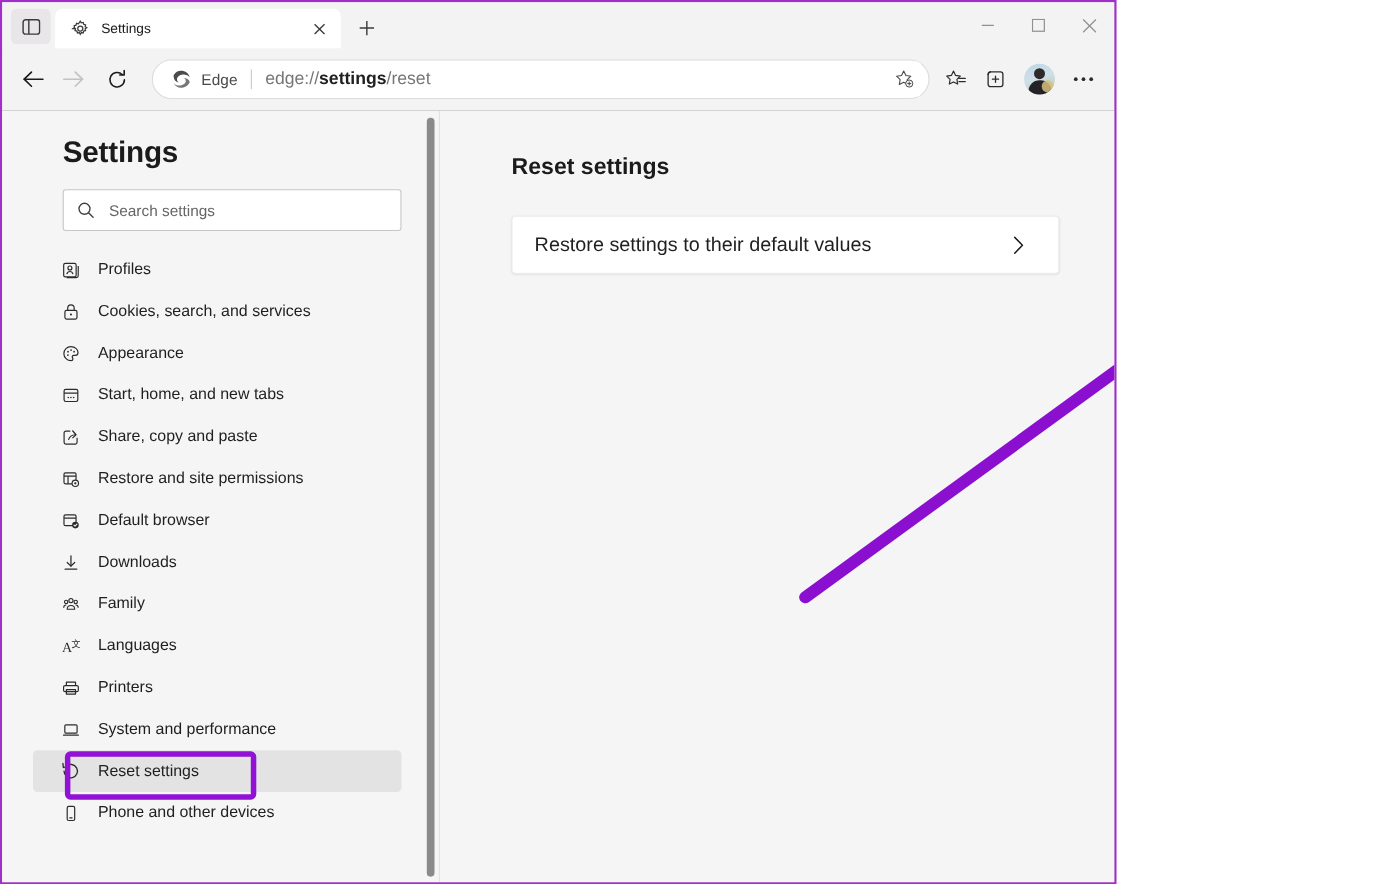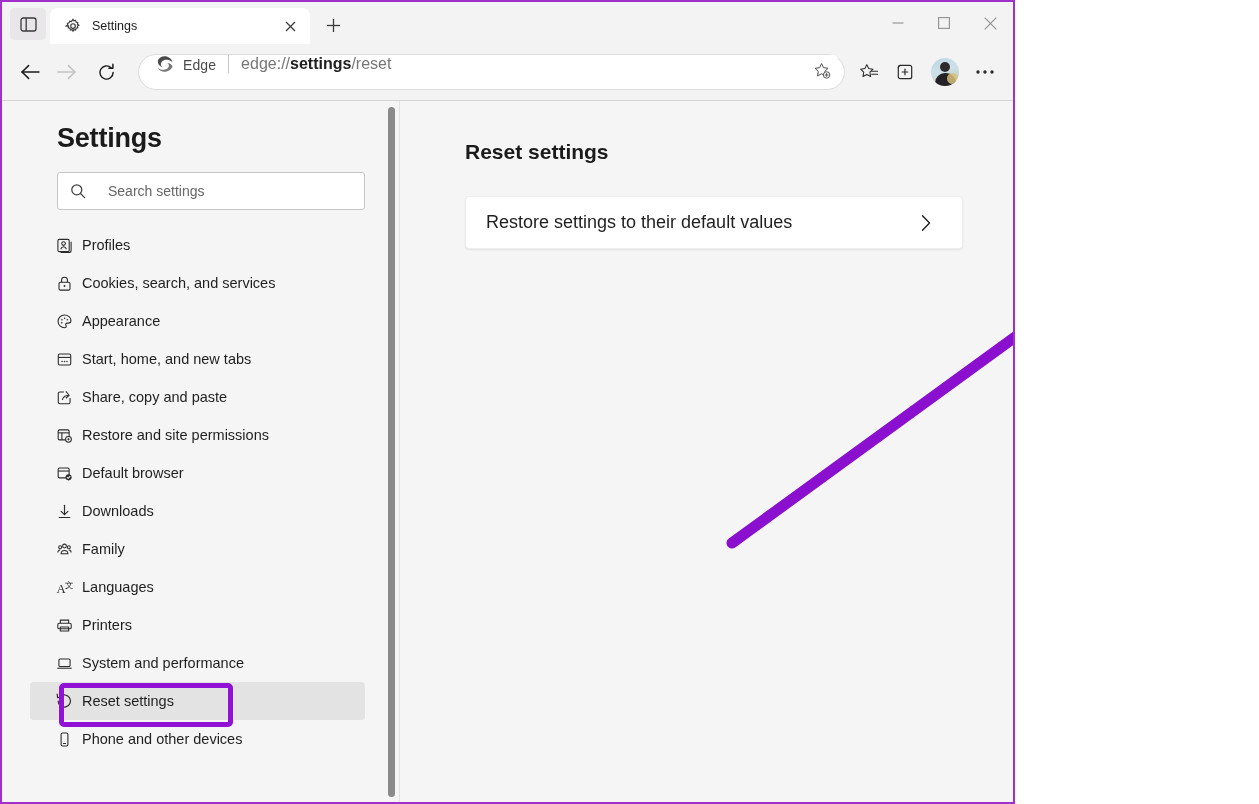--- a/index.html
+++ b/index.html
@@ -63,21 +63,21 @@
     padding:0 10px;
   }
   .navbtn {
     width:36px; height:36px; border-radius:5px; flex:0 0 36px;
     display:flex; align-items:center; justify-content:center;
   }
   .nav-gap { width:4px; flex:0 0 4px; }
   .omnibox {
     flex:1; height:36px; margin:0 6px 0 14px;
     background:#ffffff; border-radius:18px;
-    display:flex; align-items:flex-start;
+    display:flex; align-items:center;
     padding:0 6px 0 16px;
     border:1px solid #dcdcdc;
   }
   .edge-badge { display:flex; align-items:center; flex:0 0 auto; }
   .edge-badge .lbl {
     font-size:14px; color:#4a4a4a; margin-left:9px; letter-spacing:.1px;
   }
   .omni-sep {
     width:1px; height:18px; background:#c9c9c9; margin:0 12px;
     flex:0 0 1px;
@@ -122,36 +122,36 @@
     font-size:27px; color:#1b1b1b; font-weight:600;
     padding:22px 0 0 55px; letter-spacing:-.2px;
   }
   .search-wrap { padding:18px 0 0 55px; }
   .searchbox {
     width:308px; height:38px;
     background:#ffffff; border:1px solid #c6c6c6; border-radius:3px;
     display:flex; align-items:center; padding:0 12px;
   }
   .searchbox .ph {
-    margin-left:22px; font-size:14px; color:#666666;
+    margin-left:13px; font-size:14px; color:#666666;
   }
   .navlist { margin-top:16px; }
   .navitem {
     position:relative;
     height:38px; margin:0 34px 0 28px;
     display:flex; align-items:center;
     border-radius:4px;
     padding-left:24px;
   }
   .navitem .ni-ico {
     width:20px; height:20px; flex:0 0 20px;
     display:flex; align-items:center; justify-content:center;
   }
   .navitem .ni-lbl {
-    margin-left:8px; font-size:14.5px; color:#1f1f1f; white-space:nowrap;
+    margin-left:15px; font-size:14.5px; color:#1f1f1f; white-space:nowrap;
   }
   .navitem.selected { background:#e3e3e3; }
 
   
   .hl-box {
     position:absolute;
     left:57px; top:681px; width:174px; height:44px;
     border:5px solid #9112d4; border-radius:5px;
     pointer-events:none; z-index:6;
   }

